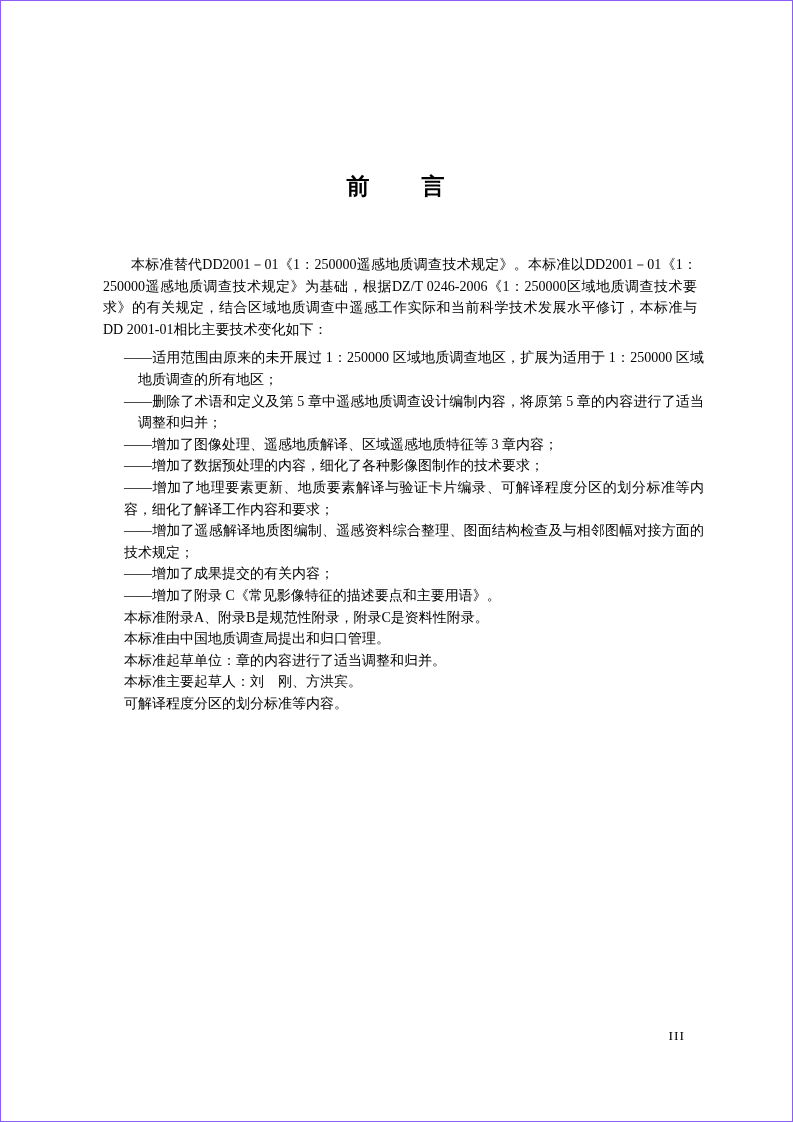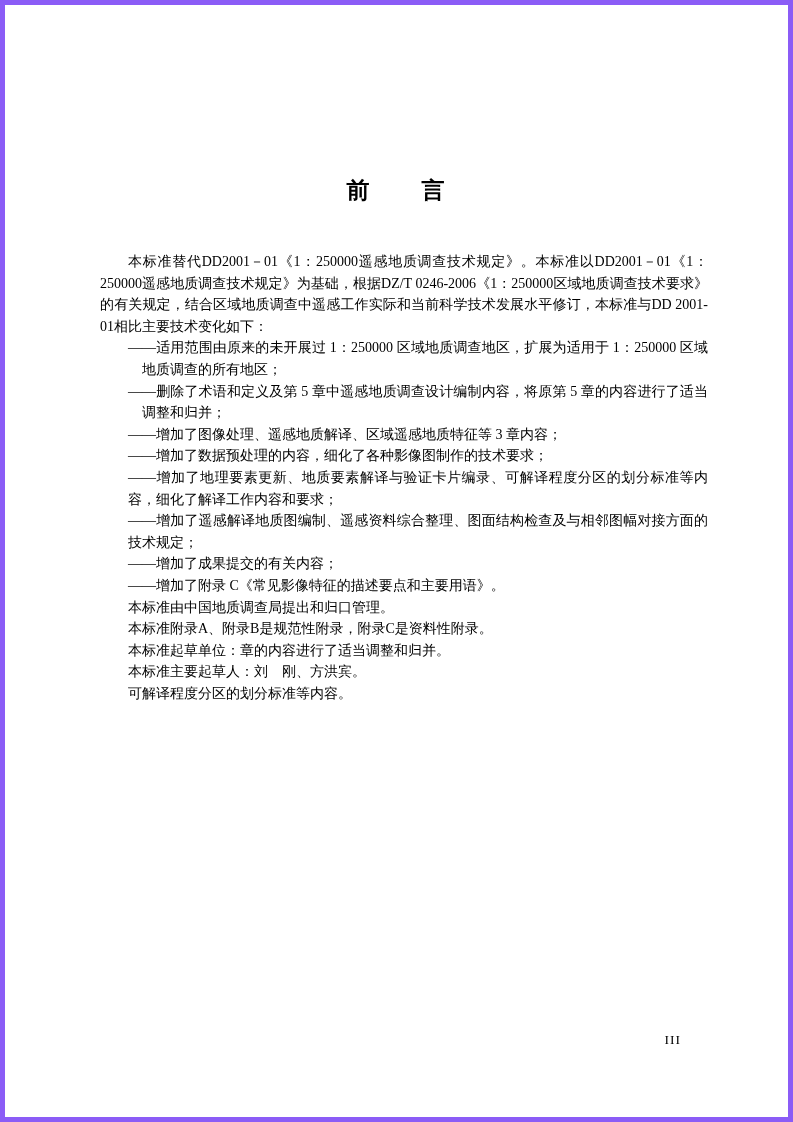--- a/index.html
+++ b/index.html
@@ -9,21 +9,21 @@
     height: 1122px;
     background: #ffffff;
     color: #000000;
     font-family: "Liberation Serif", "DejaVu Serif", serif;
     position: relative;
     overflow: hidden;
   }
   .page {
     position: absolute;
     inset: 0;
-    border: 5px solid #8b5cf6;
+    border: 1px solid #8b5cf6;
     background: #ffffff;
   }
   .doc-title {
     position: absolute;
     top: 170px;
     left: 0;
     width: 100%;
     text-align: center;
     font-size: 23px;
     font-weight: bold;
@@ -35,21 +35,21 @@
     position: absolute;
     top: 246px;
     left: 95px;
     width: 608px;
     font-size: 14px;
     line-height: 21.6px;
     text-align: justify;
   }
   .intro {
     text-indent: 28px;
-    margin: 0;
+    margin: 7px;
   }
   .change {
     margin: 0 0 0 28px;
   }
   .change.hang {
     padding-left: 14px;
     text-indent: -14px;
   }
   .note {
     text-indent: 28px;
@@ -76,22 +76,22 @@
 
     <div class="change hang">——适用范围由原来的未开展过 1：250000 区域地质调查地区，扩展为适用于 1：250000 区域地质调查的所有地区；</div>
     <div class="change hang">——删除了术语和定义及第 5 章中遥感地质调查设计编制内容，将原第 5 章的内容进行了适当调整和归并；</div>
     <div class="change">——增加了图像处理、遥感地质解译、区域遥感地质特征等 3 章内容；</div>
     <div class="change">——增加了数据预处理的内容，细化了各种影像图制作的技术要求；</div>
     <div class="change">——增加了地理要素更新、地质要素解译与验证卡片编录、可解译程度分区的划分标准等内容，细化了解译工作内容和要求；</div>
     <div class="change">——增加了遥感解译地质图编制、遥感资料综合整理、图面结构检查及与相邻图幅对接方面的技术规定；</div>
     <div class="change">——增加了成果提交的有关内容；</div>
     <div class="change">——增加了附录 C《常见影像特征的描述要点和主要用语》。</div>
 
+    <p class="note">本标准附录A、附录B是规范性附录，附录C是资料性附录。</p>
     <p class="note">本标准由中国地质调查局提出和归口管理。</p>
-    <p class="note">本标准附录A、附录B是规范性附录，附录C是资料性附录。</p>
     <p class="note">本标准起草单位：章的内容进行了适当调整和归并。</p>
     <p class="note">本标准主要起草人：刘　刚、方洪宾。</p>
     <p class="note">可解译程度分区的划分标准等内容。</p>
 
   </div>
 
   <div class="page-number">III</div>
 
 </div>
 

